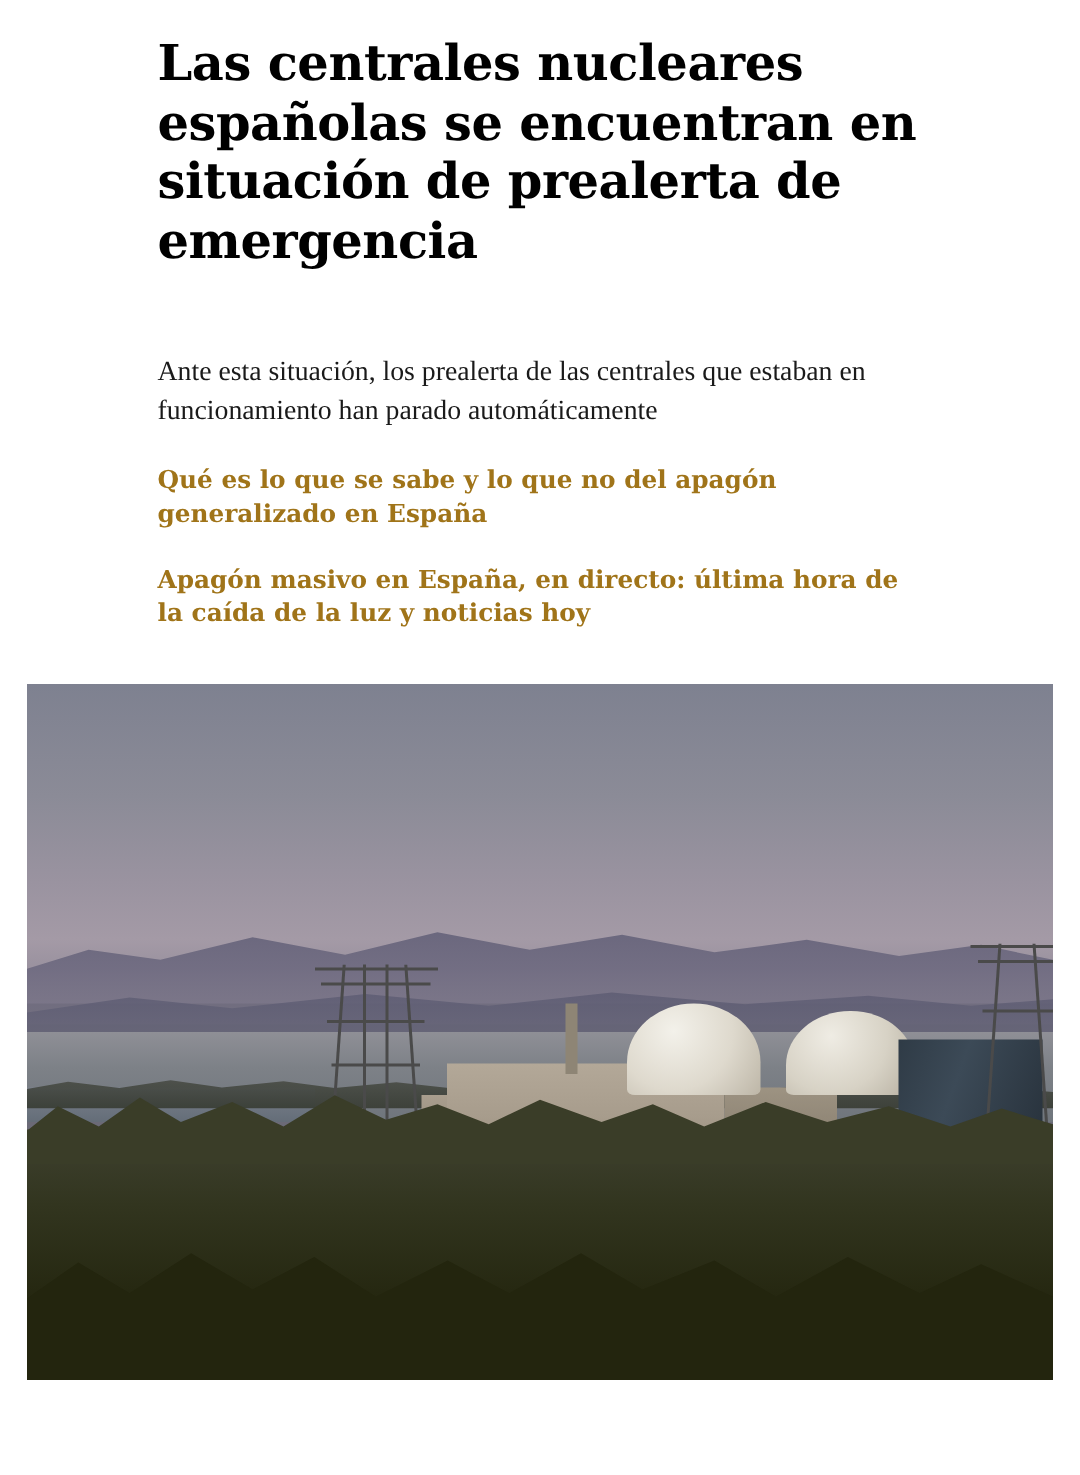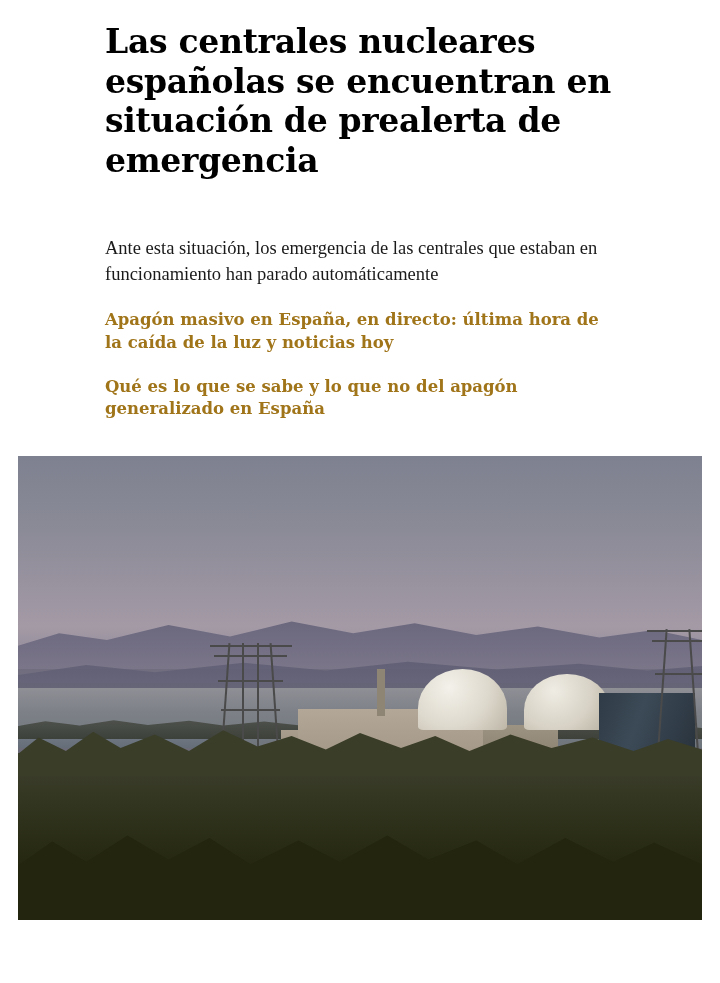--- a/index.html
+++ b/index.html
@@ -196,25 +196,25 @@
     color: #3c3c3c;
   }
 </style>
 </head>
 <body>
 
 <div class="article">
 
   <h1 class="headline">Las centrales nucleares españolas se encuentran en situación de prealerta de emergencia</h1>
 
-  <p class="standfirst">Ante esta situación, los emergencia de las centrales que estaban en funcionamiento han parado automáticamente</p>
+  <p class="standfirst">Ante esta situación, los prealerta de las centrales que estaban en funcionamiento han parado automáticamente</p>
 
   <ul class="related-list">
+    <li class="related-item">Qué es lo que se sabe y lo que no del apagón generalizado en España</li>
     <li class="related-item">Apagón masivo en España, en directo: última hora de la caída de la luz y noticias hoy</li>
-    <li class="related-item">Qué es lo que se sabe y lo que no del apagón generalizado en España</li>
   </ul>
 
   <figure class="figure">
     <div class="photo">
       <div class="sky"></div>
       <div class="mountains"></div>
       <div class="mountains2"></div>
       <div class="plain"></div>
       <div class="water"></div>
       <div class="treeline-far"></div>

